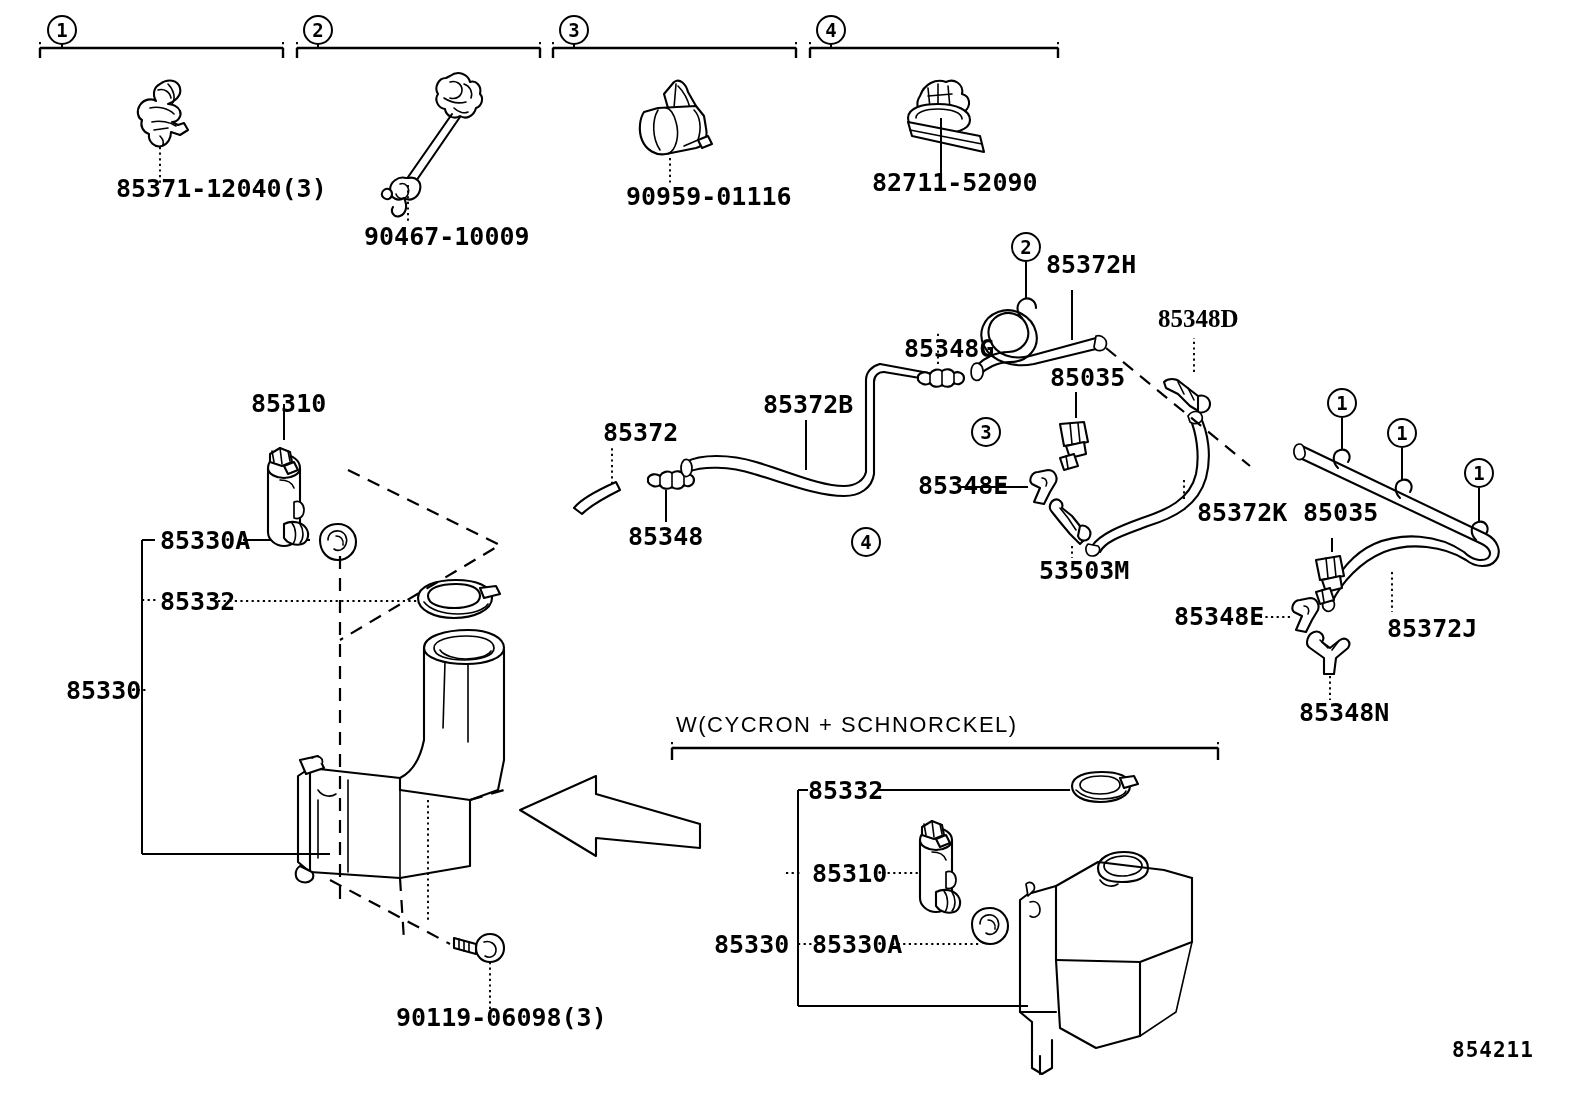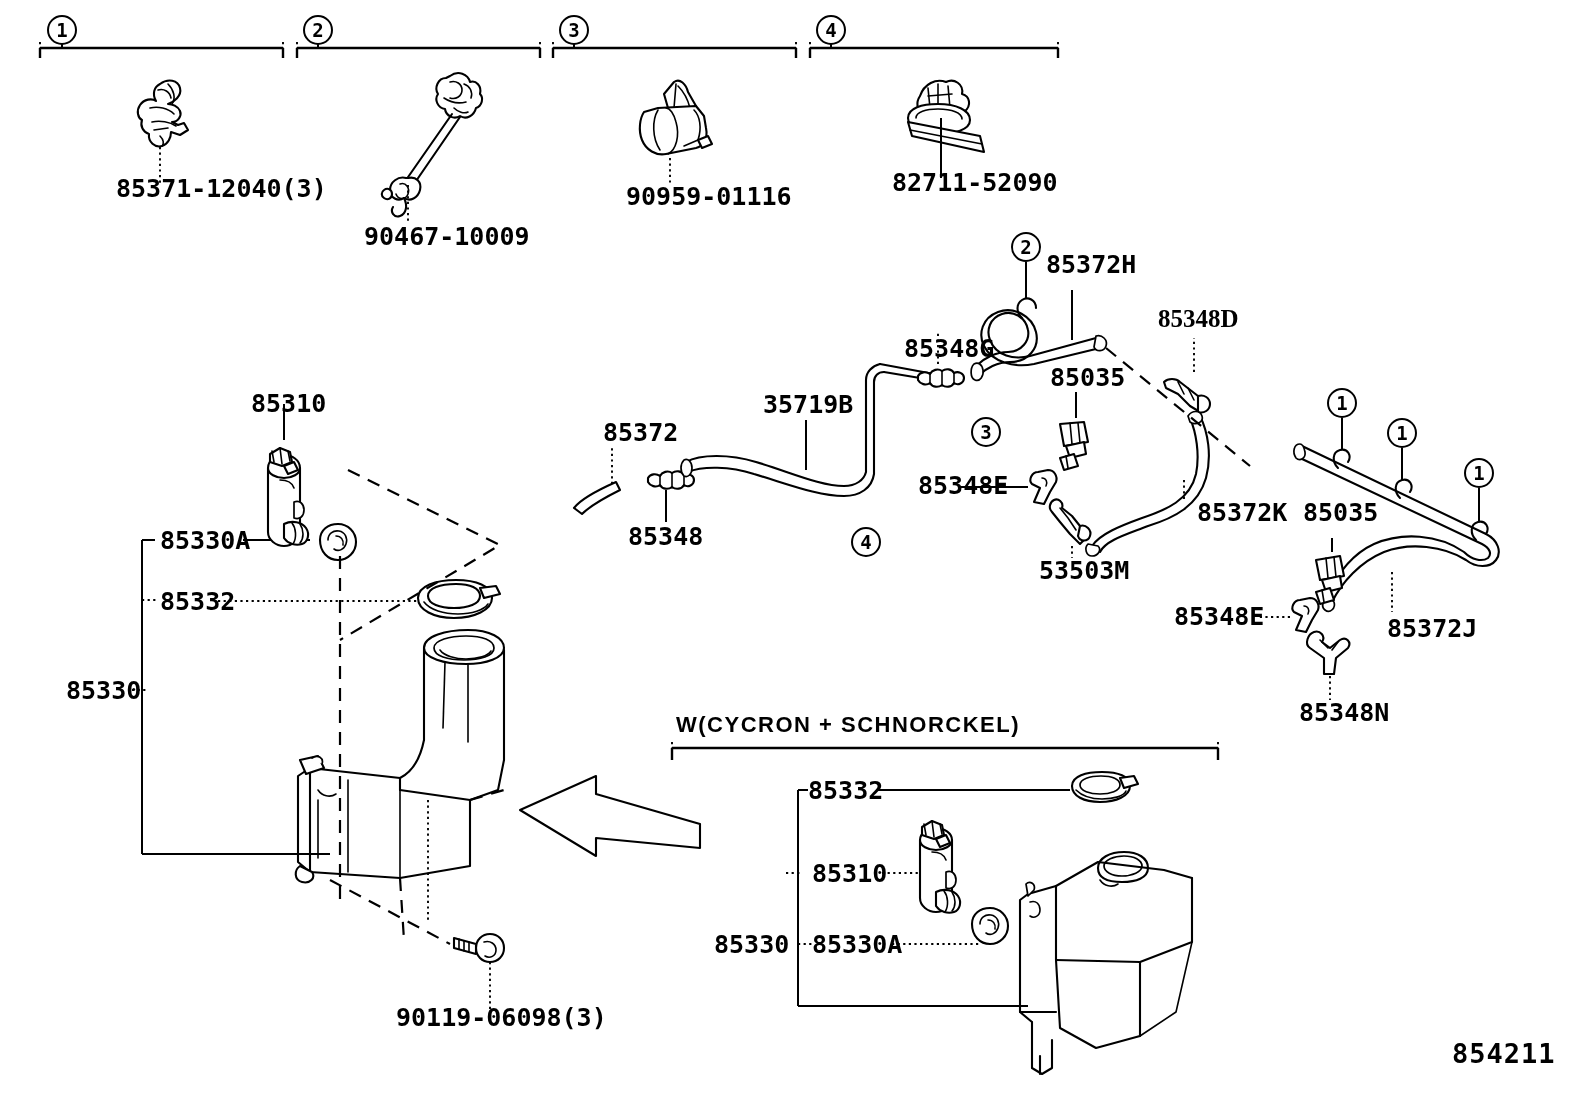--- a/index.html
+++ b/index.html
@@ -27,27 +27,27 @@
     position: absolute;
     font-family: "DejaVu Sans Mono", "Liberation Mono", monospace;
     font-size: 25px;
     font-weight: 700;
     color: #000000;
     white-space: nowrap;
     letter-spacing: 0px;
     line-height: 1;
   }
   .lbl.diagid {
-    font-size: 27px;
+    font-size: 21px;
     font-weight: 700;
     letter-spacing: 1px;
   }
   .lbl.grouptitle {
     font-size: 22px;
-    font-weight: 700;
+    font-weight: 400;
     font-family: "Liberation Sans", sans-serif;
     letter-spacing: 1.5px;
   }
   .circnum {
     position: absolute;
     width: 30px;
     height: 30px;
     border: 2px solid #000;
     border-radius: 50%;
     background: #fff;
@@ -467,31 +467,31 @@
   </svg>
 
   <div class="circnum" style="left:47px;  top:15px;">1</div>
   <div class="circnum" style="left:303px; top:15px;">2</div>
   <div class="circnum" style="left:559px; top:15px;">3</div>
   <div class="circnum" style="left:816px; top:15px;">4</div>
 
   <div class="lbl" style="left:116px; top:176px;">85371-12040(3)</div>
   <div class="lbl" style="left:347px; top:224px;margin-left:17px;">90467-10009</div>
   <div class="lbl" style="left:626px; top:184px;text-align:center;">90959-01116</div>
-  <div class="lbl" style="left:892px; top:170px;">82711-52090</div>
+  <div class="lbl" style="left:872px; top:170px;">82711-52090</div>
 
   <div class="lbl" style="left:251px; top:391px;">85310</div>
   <div class="lbl" style="left:160px; top:528px;">85330A</div>
   <div class="lbl" style="left:160px; top:589px;">85332</div>
   <div class="lbl" style="left:66px;  top:678px;">85330</div>
   <div class="lbl" style="left:396px; top:1005px;">90119-06098(3)</div>
 
   <div class="lbl" style="left:575px; top:420px;margin-left:28px;">85372</div>
   <div class="lbl" style="left:628px; top:524px;">85348</div>
-  <div class="lbl" style="left:763px; top:392px;">35719B</div>
+  <div class="lbl" style="left:763px; top:392px;">85372B</div>
   <div class="lbl" style="left:904px; top:300px;margin-top:36px;">85348G</div>
   <div class="lbl" style="left:1046px;top:252px;">85372H</div>
   <div class="lbl" style="left:1158px;top:306px;font-family:Liberation Serif, serif;">85348D</div>
   <div class="lbl" style="left:1050px;top:365px;">85035</div>
   <div class="lbl" style="left:918px; top:473px;">85348E</div>
   <div class="lbl" style="left:1039px;top:558px;">53503M</div>
   <div class="lbl" style="left:1153px;top:500px;margin-left:44px;">85372K</div>
   <div class="lbl" style="left:1303px;top:500px;">85035</div>
   <div class="lbl" style="left:1174px;top:604px;">85348E</div>
   <div class="lbl" style="left:1387px;top:616px;">85372J</div>

